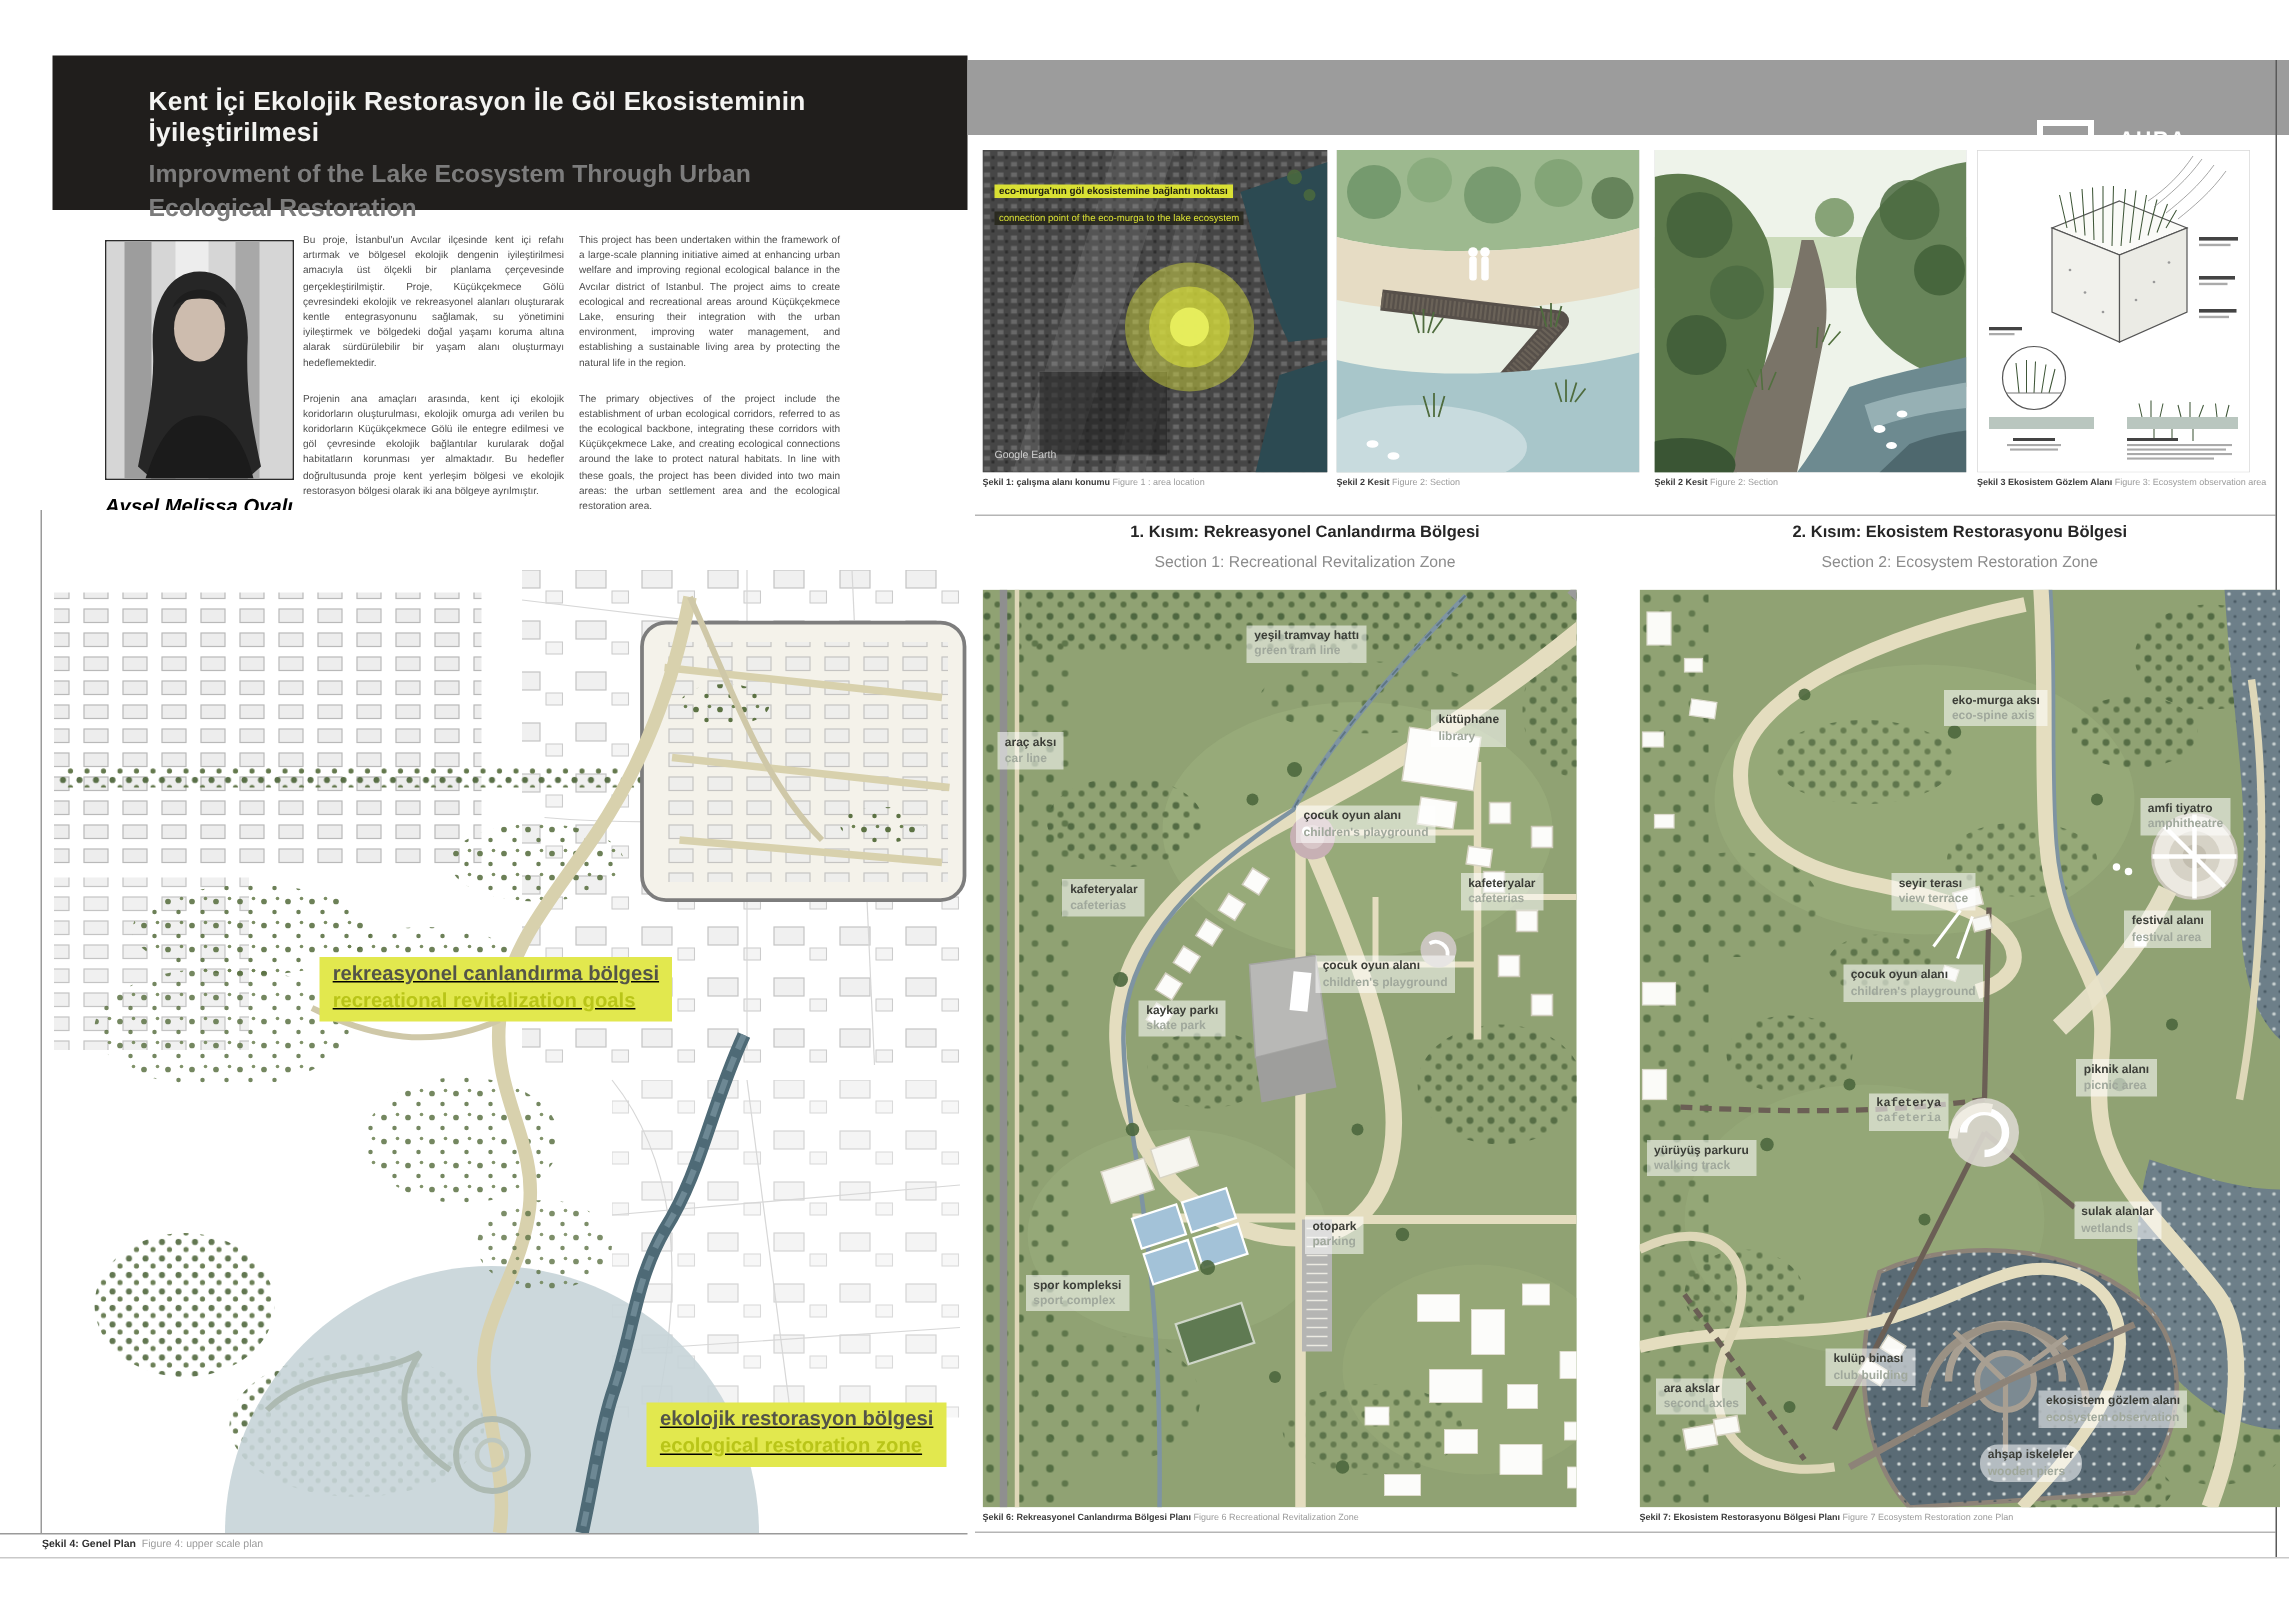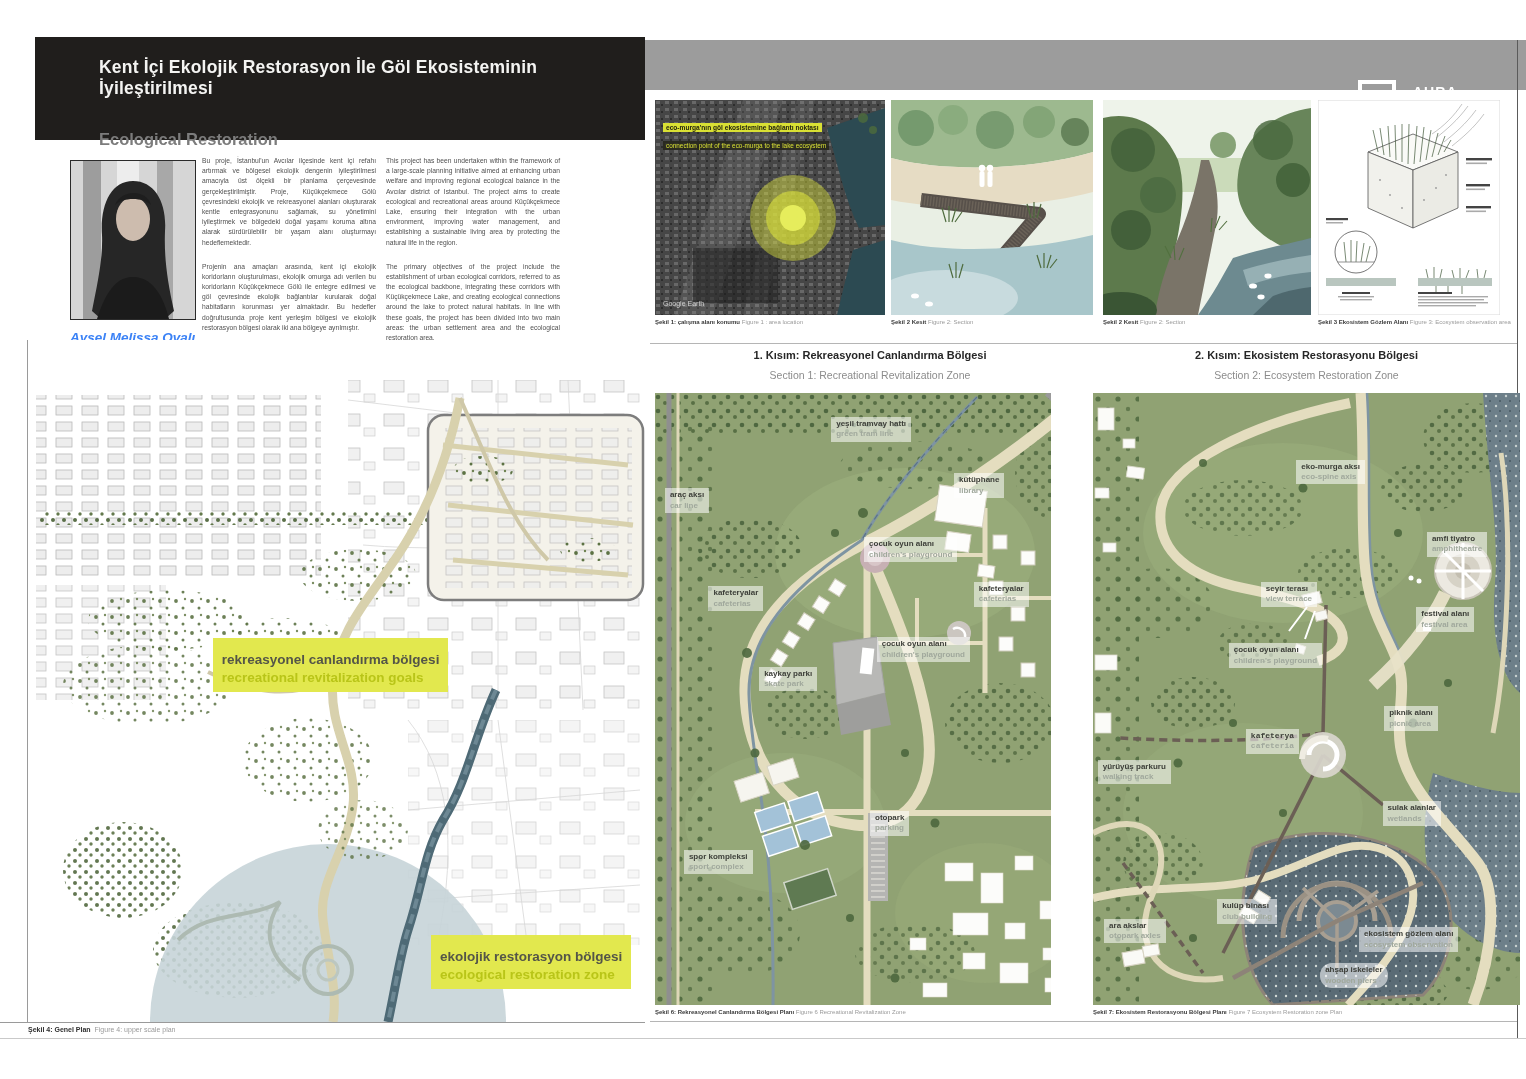--- a/index.html
+++ b/index.html
@@ -9,21 +9,21 @@
   
   .title-block{position:absolute;left:35px;top:37px;width:610px;height:103px;background:#201e1c;box-sizing:border-box;padding:20px 0 0 64px;}
   .title-tr{color:#f4f4f2;font-weight:bold;font-size:17.5px;letter-spacing:.2px;}
   .title-en{color:#7c7c7c;font-weight:bold;font-size:16.5px;line-height:1.42;margin-top:6px;}
   .gray-bar{position:absolute;left:645px;top:40px;width:881px;height:50px;background:#9c9c9c;}
   .logo{position:absolute;right:34px;top:7px;display:flex;align-items:flex-start;gap:16px;margin-top:32px;}
   .logo-text{display:flex;flex-direction:column;color:#ffffff;font-weight:bold;font-size:14px;letter-spacing:1.2px;line-height:1.12;margin-top:6px;}
 
   
   .photo{position:absolute;left:70px;top:160px;width:126px;height:160px;border:1px solid #2b2b2b;box-sizing:border-box;}
-  .author-name{position:absolute;left:70px;top:330px;font-size:13.5px;font-weight:bold;font-style:italic;color:#3b82f6;}
+  .author-name{position:absolute;left:70px;top:330px;font-size:13.5px;font-weight:bold;font-style:italic;color:#000000;}
   .col{position:absolute;top:156px;width:174px;font-size:6.7px;line-height:1.52;color:#4f4f4f;text-align:justify;}
   .col p{margin:0 0 14px 0;}
   .col-tr{left:202px;}
   .col-en{left:386px;}
 
   
   .fig{position:absolute;top:100px;height:215px;overflow:hidden;background:#dddddd;}
   .fig svg{display:block;}
   .cap{position:absolute;top:319px;font-size:6px;white-space:nowrap;}
   .cap b{color:#3a3a3a;}
@@ -41,35 +41,35 @@
   .sec-head{position:absolute;top:349px;text-align:center;}
   .sec-tr{font-size:11px;font-weight:bold;color:#262626;}
   .sec-en{font-size:10.5px;color:#8c8c8c;margin-top:8px;}
 
   
   .mapbox{position:absolute;top:393px;height:612px;overflow:hidden;}
   .ovbox{position:absolute;left:27px;top:340px;width:618px;height:682px;overflow:hidden;border-left:1px solid #9a9a9a;}
   .chip{position:absolute;font-size:8px;line-height:1.3;padding:2px 5px;background:rgba(255,255,255,.55);white-space:nowrap;}
   .chip .tr{display:block;font-weight:bold;color:#3c3e38;}
   .chip .en{display:block;font-weight:bold;color:#a0a89c;}
-  .ychip{position:absolute;background:#e2e84e;padding:13px 9px 5px 9px;font-size:13.5px;font-weight:bold;line-height:1.35;white-space:nowrap;}
+  .ychip{position:absolute;background:#e2e84e;padding:2px 9px 5px 9px;font-size:13.5px;font-weight:bold;line-height:1.35;white-space:nowrap;text-decoration:underline;}
   .ychip .tr{display:block;color:#53544756;color:#545548;}
   .ychip .en{display:block;color:#b9c518;}
   .plan-cap{position:absolute;top:1009px;font-size:6px;white-space:nowrap;}
   .ov-cap{position:absolute;left:28px;top:1026px;font-size:7px;white-space:nowrap;}
 </style>
 </head>
 <body>
 
 <div class="poster">
 
   <div class="title-block">
     <div class="title-tr">Kent İçi Ekolojik Restorasyon İle Göl Ekosisteminin İyileştirilmesi</div>
     <div class="title-en">
-      <br>
+      <span>Improvment of the Lake Ecosystem Through Urban</span><br>
       <span>Ecological Restoration</span>
     </div>
   </div>
 
   <div class="gray-bar">
     <div class="logo">
       <svg width="40" height="56" viewBox="0 0 40 56">
         <rect x="3" y="3" width="34" height="34" fill="none" stroke="#ffffff" stroke-width="4"></rect>
         <circle cx="20" cy="20" r="5.5" fill="#ffffff"></circle>
         <line x1="20" y1="25" x2="20" y2="54" stroke="#ffffff" stroke-width="4"></line>
@@ -633,21 +633,21 @@
     <div class="chip" style="left:67.8%;top:66.7%;">
         <span class="tr">sulak alanlar</span>
         <span class="en">wetlands</span>
       </div>
     <div class="chip" style="left:29.1%;top:82.7%;">
         <span class="tr">kulüp binası</span>
         <span class="en">club building</span>
       </div>
     <div class="chip" style="left:2.6%;top:85.9%;">
         <span class="tr">ara akslar</span>
-        <span class="en">otopark axles</span>
+        <span class="en">second axles</span>
       </div>
     <div class="chip" style="left:62.3%;top:87.3%;">
         <span class="tr">ekosistem gözlem alanı</span>
         <span class="en">ecosystem observation</span>
       </div>
     <div class="chip" style="left:53.2%;top:93.2%;border-radius:12px;">
         <span class="tr">ahşap iskeleler</span>
         <span class="en">wooden piers</span>
       </div>
   </div>

